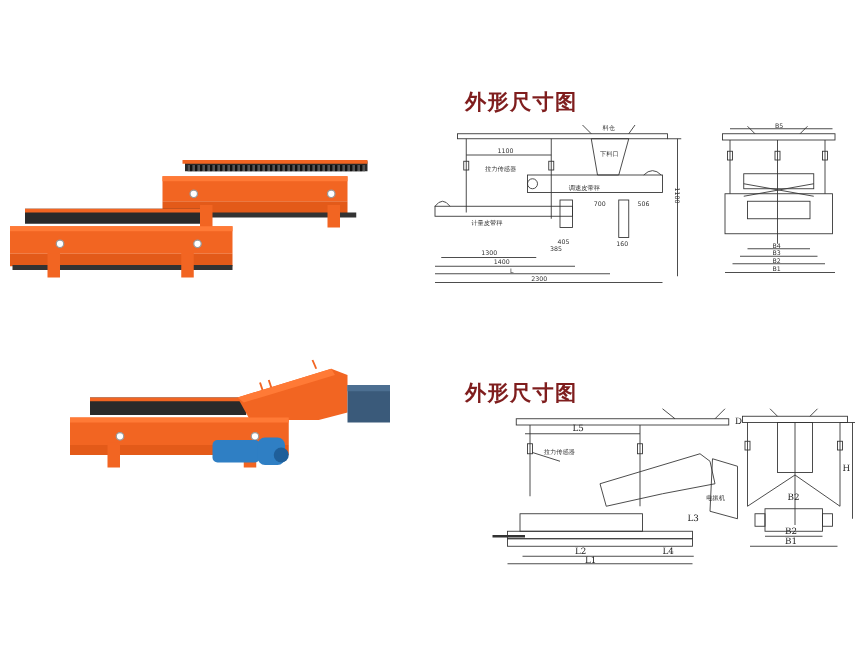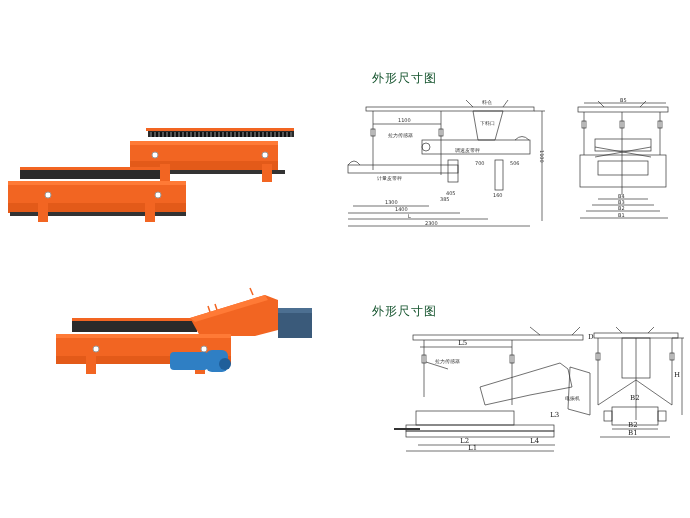--- a/index.html
+++ b/index.html
@@ -1,19 +1,19 @@
 <!DOCTYPE html>
 <html><head>
 <meta charset="utf-8">
 <style>
   html, body { margin:0; padding:0; background:#ffffff; }
   body { width:690px; height:518px; position:relative; overflow:hidden;
          font-family:"DejaVu Sans", sans-serif; }
   .abs { position:absolute; }
-  .title { color:#14532d; font-size:12px; font-weight:normal; letter-spacing:1px;
+  .title { color:#7f1d1d; font-size:17px; font-weight:bold; letter-spacing:1px;
            font-family:"DejaVu Sans", sans-serif; }
   .lbl { font-size:5px; fill:#333; font-family:"DejaVu Sans", sans-serif; }
   .lbl2 { font-size:7px; fill:#222; font-family:"DejaVu Serif", serif; }
   svg { position:absolute; overflow:visible; }
 </style>
 </head>
 <body>
 
 <div class="abs" style="left:0;top:120px;width:300px;height:110px;">
   <svg width="300" height="110">

